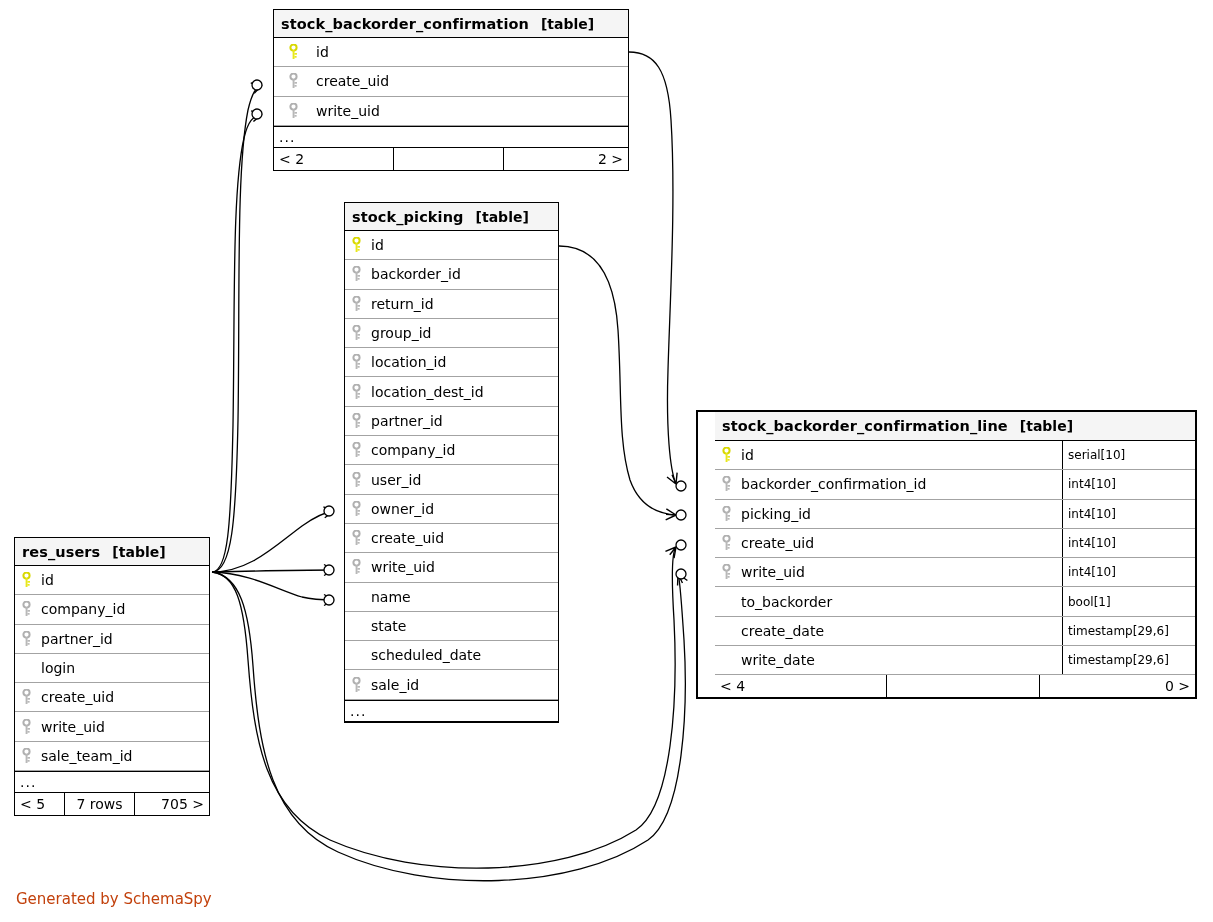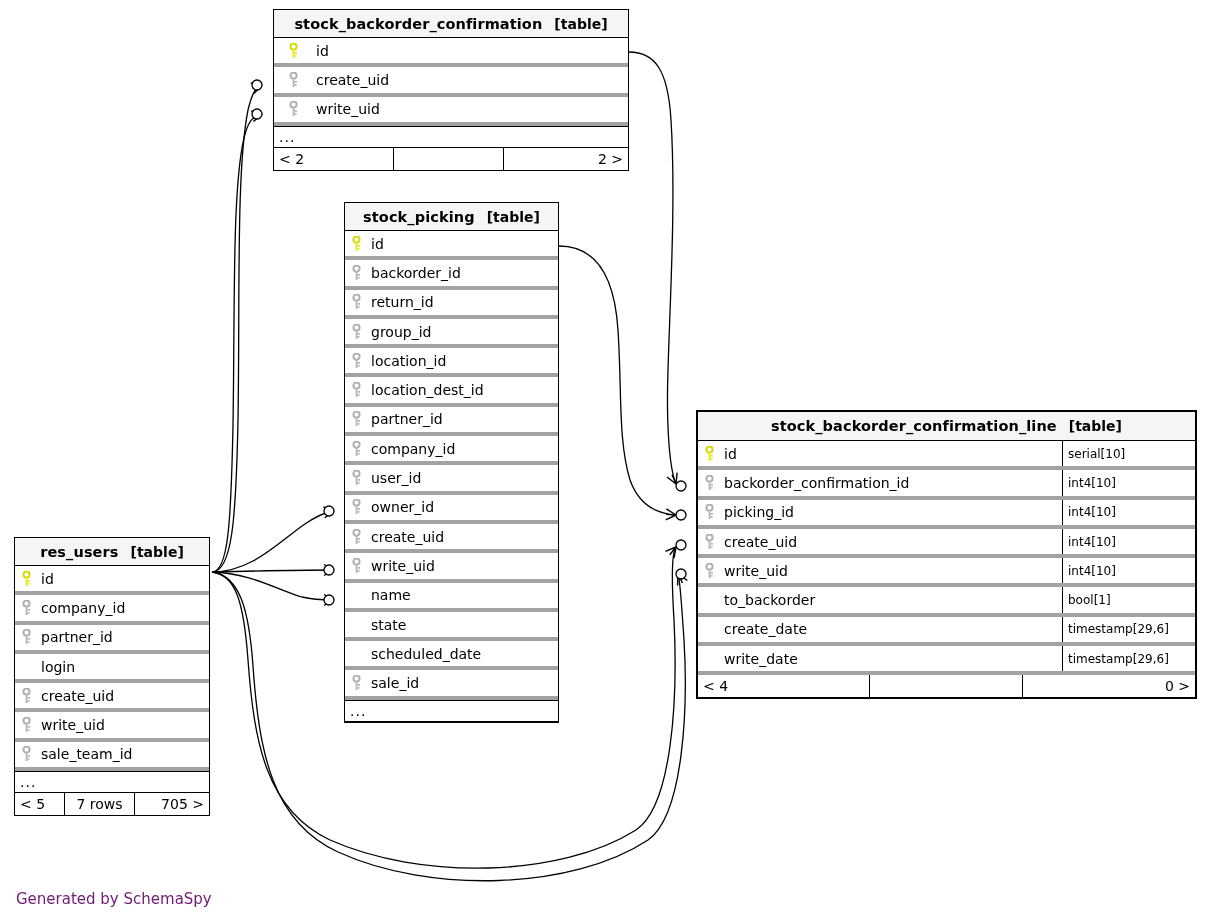--- a/index.html
+++ b/index.html
@@ -34,26 +34,27 @@
 
   .table-node {
     position: absolute;
     background: #ffffff;
     border: 1px solid #000000;
     box-sizing: border-box;
     z-index: 5;
   }
   .table-node.focus {
     border: 2px solid #000000;
+    padding-left: 17px;
   }
 
   .tbl-title {
     display: flex;
     align-items: center;
-    justify-content: center;
+    justify-content: flex-start;
     background: #f5f5f5;
     border-bottom: 1px solid #000000;
     padding: 0 7px;
     height: 28px;
     box-sizing: border-box;
   }
   .focus > .tbl-title { height: 29px; }
   .tbl-title .tname {
     font-weight: bold;
     font-size: 14.5px;
@@ -66,21 +67,21 @@
     white-space: nowrap;
     padding-left: 12px;
   }
 
   .tbl-rows { display: block; }
 
   .trow {
     display: flex;
     align-items: center;
     height: 29.3px;
-    border-bottom: 4px solid #a3a3a3;
+    border-bottom: 1px solid #a3a3a3;
     box-sizing: border-box;
     font-size: 14px;
     position: relative;
   }
   .trow:last-child { border-bottom: none; }
 
   .keycell {
     flex: 0 0 auto;
     display: flex;
     align-items: center;
@@ -152,21 +153,21 @@
   #node-line .col-type { width: 133px; }
 
   #node-users      { left: 14px;  top: 526px; width: 196px; margin-top: 11px; }
   #node-users .keycell { width: 22px; }
 
   #credit {
     position: absolute;
     left: 16px;
     top: 890px;
     font-size: 15px;
-    color: #701a75;
+    color: #c2410c;
     white-space: nowrap;
   }
 </style>
 </head>
 <body>
 
 <div id="diagram-canvas">
 
   <svg id="edge-layer" viewBox="0 0 1213 922" width="1213" height="922">
     <defs>

